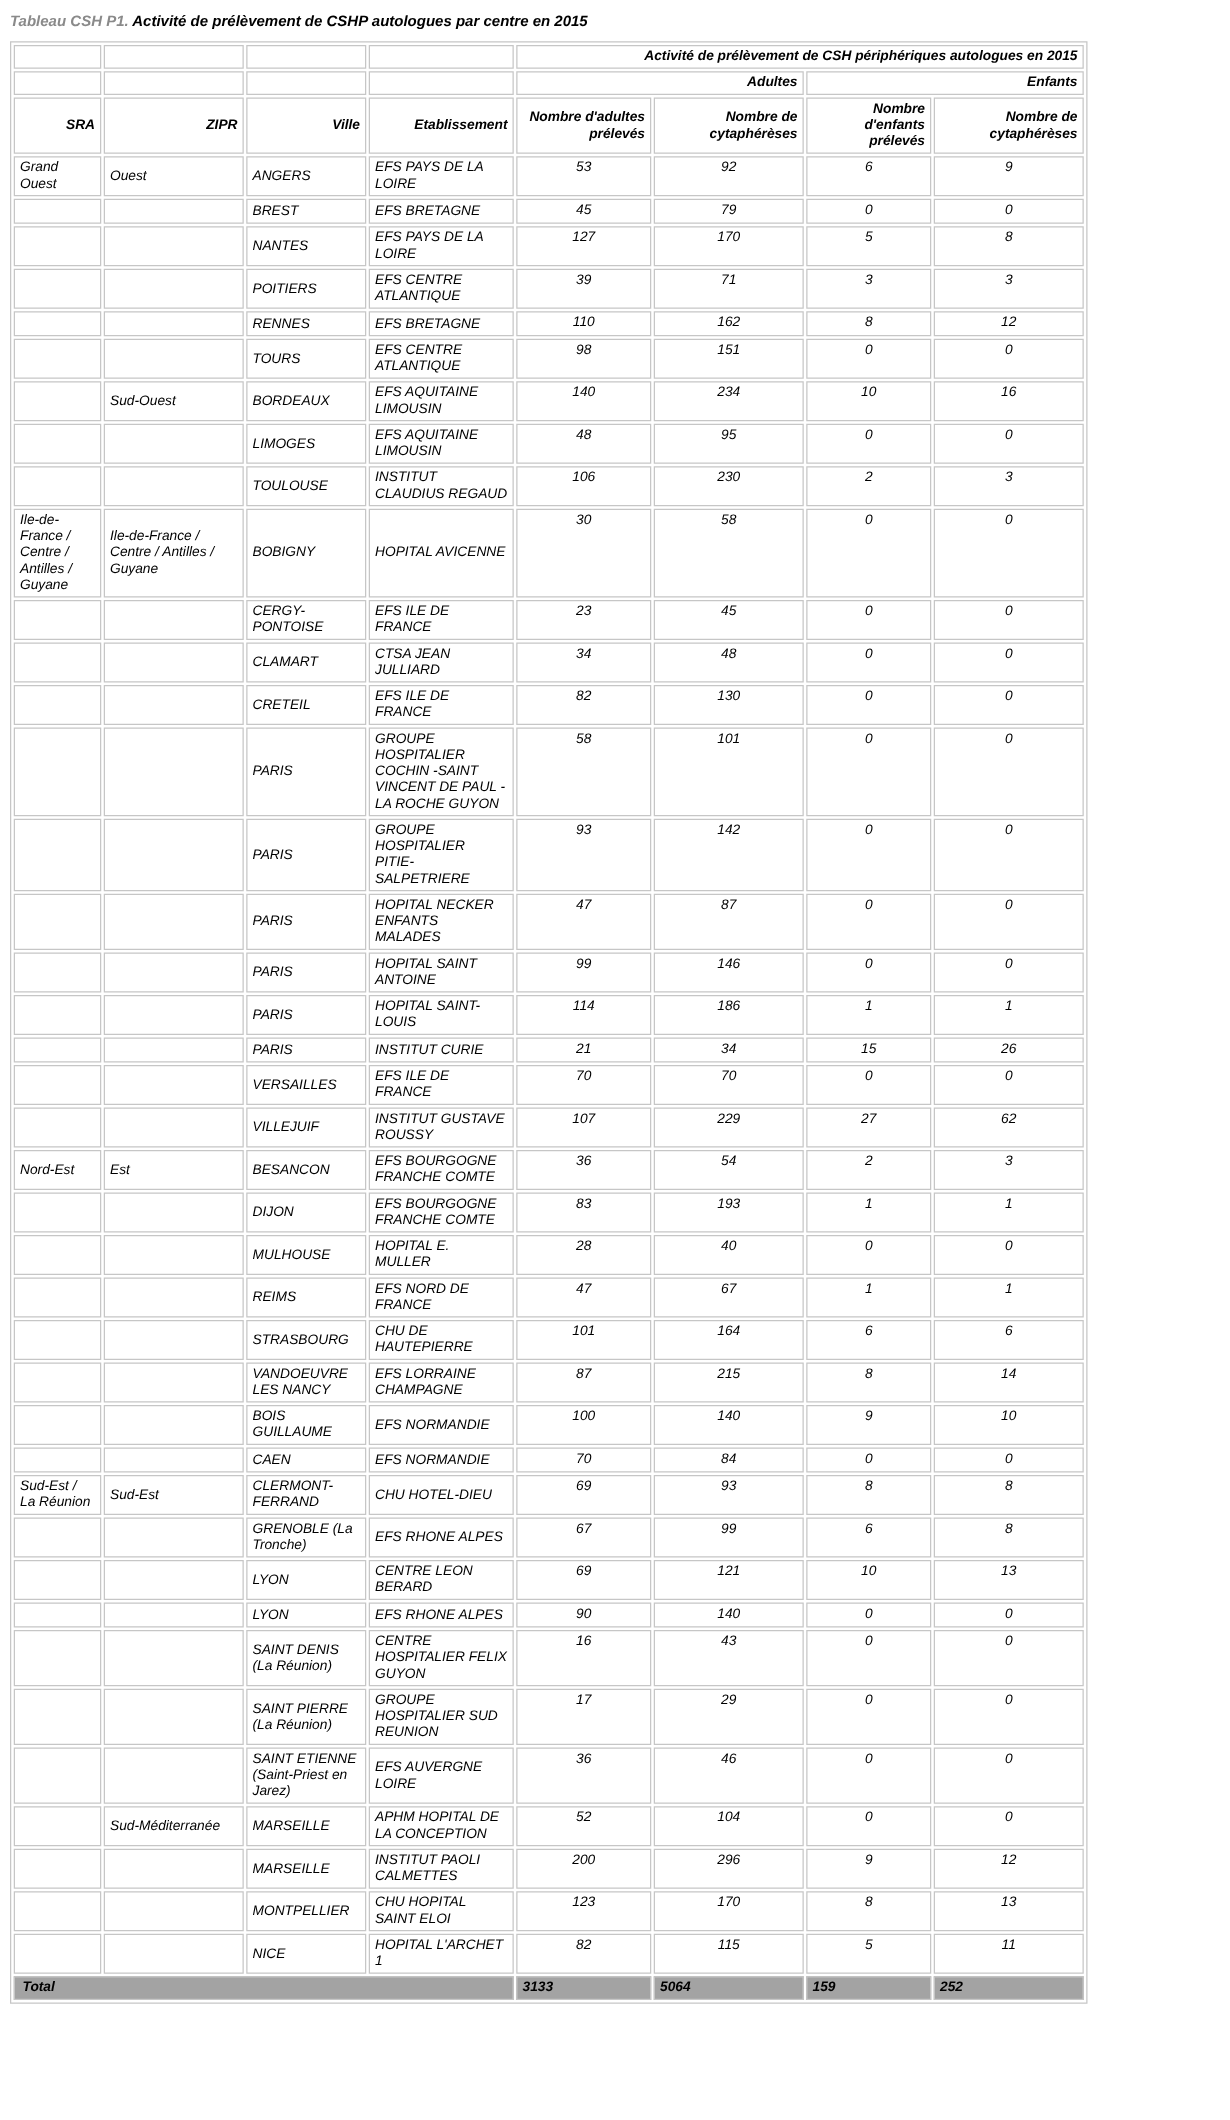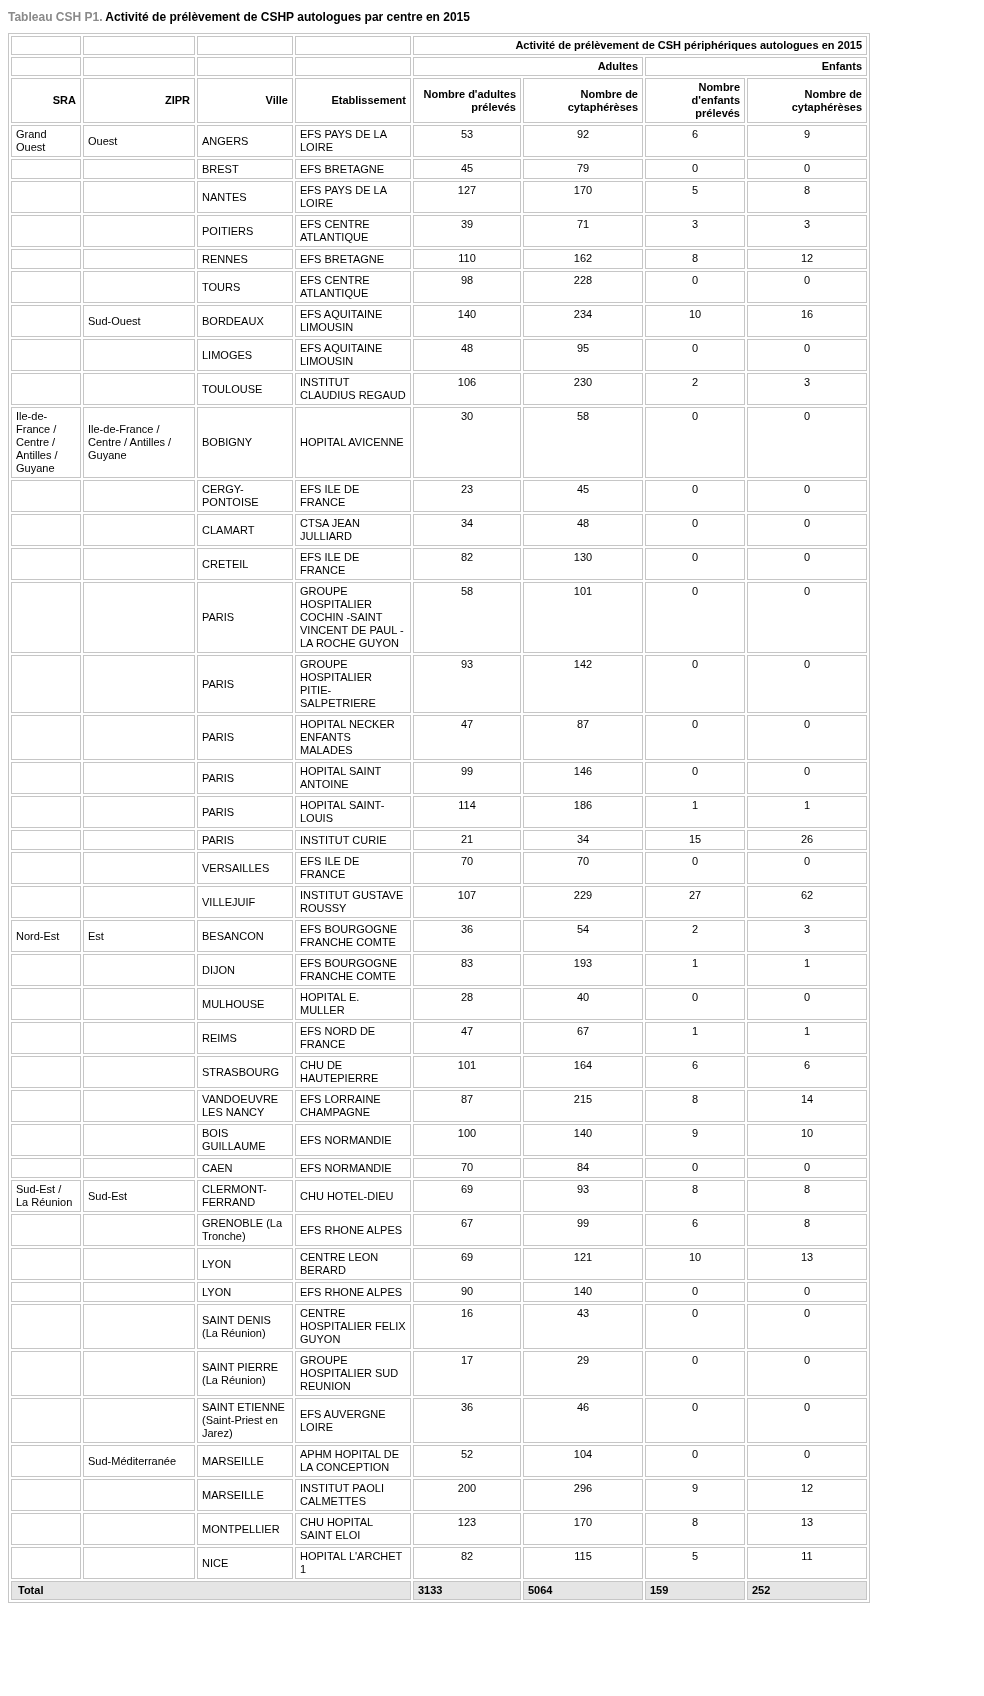--- a/index.html
+++ b/index.html
@@ -8,20 +8,21 @@
     background: #ffffff;
   }
   body {
     width: 984px;
     min-height: 1696px;
     font-family: "Liberation Sans", sans-serif;
     color: #000000;
   }
   .page {
     padding: 8px 8px 4px 8px;
+    font-style: italic;
   }
   .doc-title {
     font-size: 12px;
     font-weight: bold;
     margin: 2px 0 8px 0;
     line-height: 15px;
   }
   .doc-title .title-prefix {
     color: #8a8a8a;
   }
@@ -69,21 +70,21 @@
     vertical-align: middle;
   }
   tbody td.num {
     text-align: center;
     vertical-align: top;
   }
   tbody td {
     height: 20px;
   }
   tfoot td {
-    background: #e5e5e5;
+    background: #a3a3a3;
     font-weight: bold;
     height: 16px;
   }
   tfoot td.total-label {
     text-align: left;
     vertical-align: middle;
     padding-left: 6px;
   }
   tfoot td.num {
     text-align: left;
@@ -187,21 +188,21 @@
           <td class="num">162</td>
           <td class="num">8</td>
           <td class="num">12</td>
         </tr>
         <tr>
           <td class="txt"></td>
           <td class="txt"></td>
           <td class="txt">TOURS</td>
           <td class="txt">EFS CENTRE ATLANTIQUE</td>
           <td class="num">98</td>
-          <td class="num">228</td>
+          <td class="num">151</td>
           <td class="num">0</td>
           <td class="num">0</td>
         </tr>
         <tr>
           <td class="txt"></td>
           <td class="txt">Sud-Ouest</td>
           <td class="txt">BORDEAUX</td>
           <td class="txt">EFS AQUITAINE LIMOUSIN</td>
           <td class="num">140</td>
           <td class="num">234</td>

